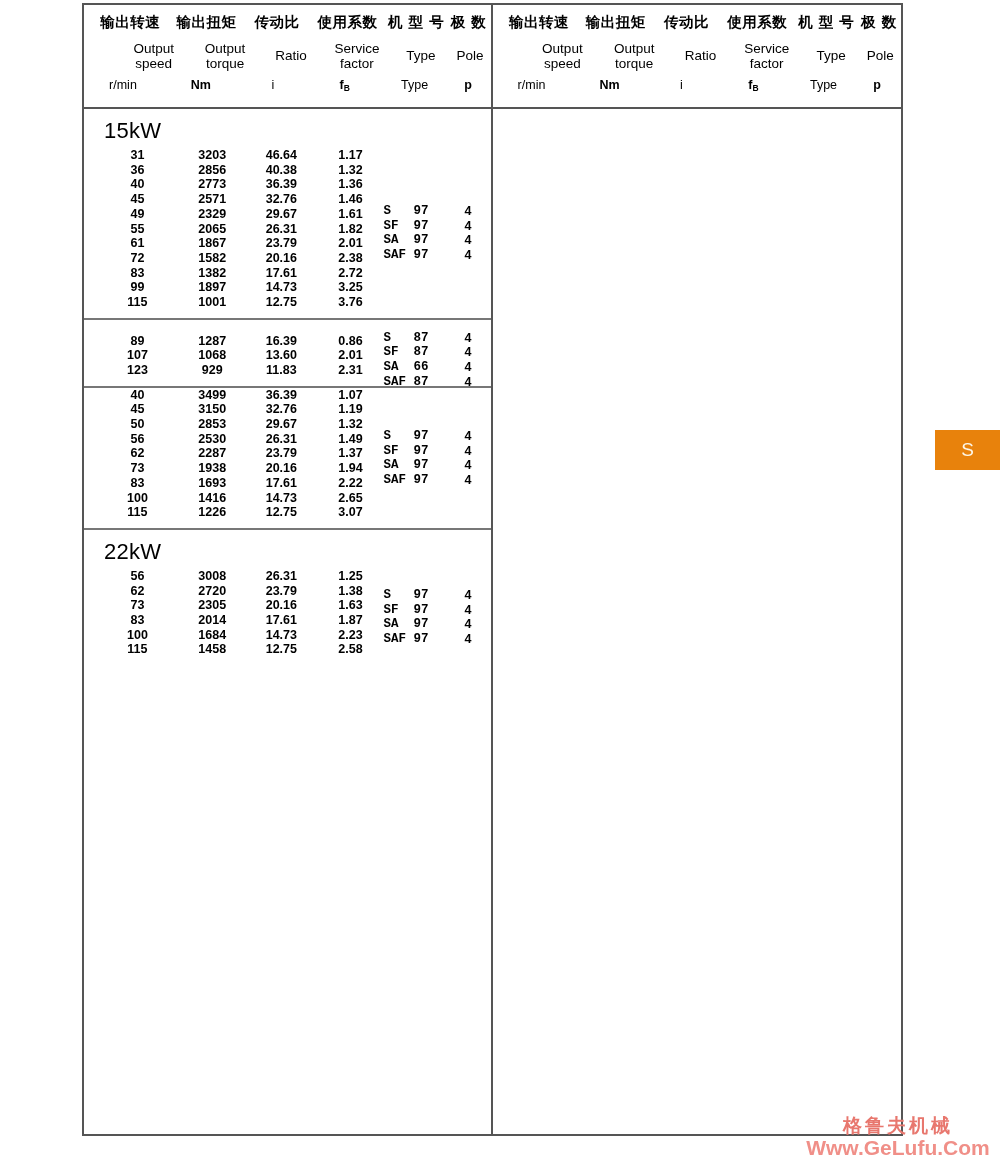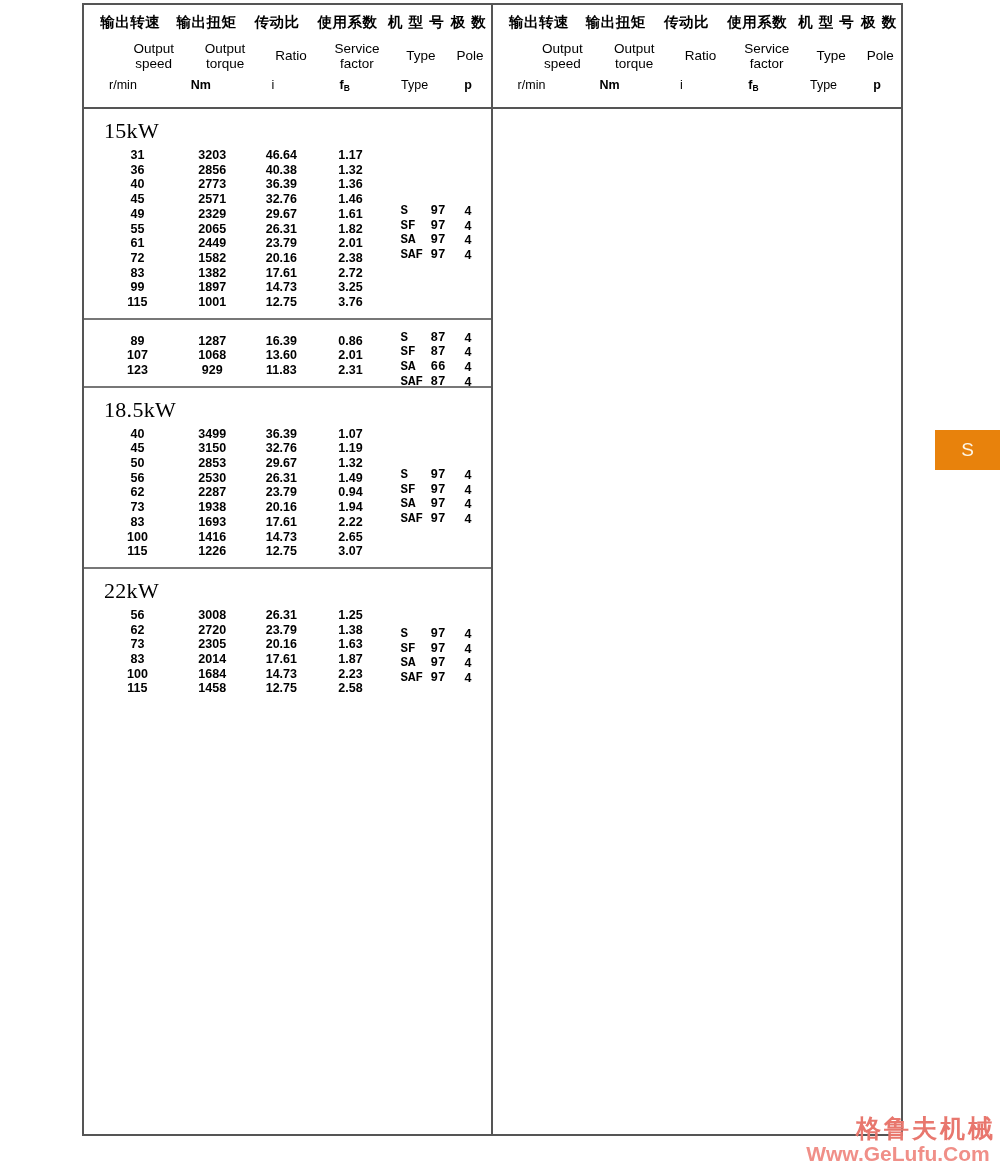--- a/index.html
+++ b/index.html
@@ -107,21 +107,21 @@
     position: relative;
   }
   .section {
     box-sizing: border-box;
     position: relative;
   }
   .section.ruled {
     border-bottom: 2px solid #777777;
   }
   .kw-title {
-    font-family: Liberation Serif, serif;
+    font-family: Liberation Sans, sans-serif;
     font-size: 22px;
     font-weight: normal;
     padding: 9px 0 4px 20px;
     letter-spacing: 0.3px;
   }
   .section-inner {
     position: relative;
     padding-bottom: 8px;
   }
   .data-rows {
@@ -155,21 +155,21 @@
     height: 14.7px;
   }
   .trow .tcell {
     box-sizing: border-box;
     font-size: 12.5px;
     font-weight: bold;
     line-height: 1;
   }
   .t-type {
     width: 62px;
-    text-align: right;
+    text-align: left;
     font-family: "Liberation Mono", monospace;
     letter-spacing: 0px;
     white-space: pre;
   }
   .t-pole {
     width: 45px;
     text-align: center;
   }
 
   
@@ -195,26 +195,25 @@
   #watermark {
     position: absolute;
     left: 800px;
     top: 1116px;
     width: 196px;
     text-align: center;
     line-height: 1;
   }
   #watermark .wm-cn {
     font-family: "DejaVu Sans", sans-serif;
-    font-size: 25px;
+    font-size: 19px;
     font-weight: bold;
     color: #e8776e;
     letter-spacing: 3px;
     white-space: nowrap;
-    text-align: right;
   }
   #watermark .wm-url {
     font-family: "Liberation Sans", sans-serif;
     font-size: 21px;
     font-weight: bold;
     color: #f08f88;
     margin-top: 2px;
     white-space: nowrap;
   }
 </style>
@@ -303,21 +302,21 @@
               </div>
               <div class="drow">
                 <div class="cell c-speed">55</div>
                 <div class="cell c-torque">2065</div>
                 <div class="cell c-ratio">26.31</div>
                 <div class="cell c-sf">1.82</div>
                 <div style="width: 107px;"></div>
               </div>
               <div class="drow">
                 <div class="cell c-speed">61</div>
-                <div class="cell c-torque">2449</div>
+                <div class="cell c-torque">1867</div>
                 <div class="cell c-ratio">23.79</div>
                 <div class="cell c-sf">2.01</div>
                 <div style="width: 107px;"></div>
               </div>
               <div class="drow">
                 <div class="cell c-speed">72</div>
                 <div class="cell c-torque">1582</div>
                 <div class="cell c-ratio">20.16</div>
                 <div class="cell c-sf">2.38</div>
                 <div style="width: 107px;"></div>
@@ -404,21 +403,20 @@
                 <div class="tcell t-pole">4</div>
               </div>
               <div class="trow">
                 <div class="tcell t-type">SAF 87</div>
                 <div class="tcell t-pole">4</div>
               </div>
             </div>
           </div>
         </div>
         <div class="section ruled">
-          <div class="kw-title">18.5kW</div>
           <div class="section-inner">
             <div class="data-rows">
               <div class="drow">
                 <div class="cell c-speed">40</div>
                 <div class="cell c-torque">3499</div>
                 <div class="cell c-ratio">36.39</div>
                 <div class="cell c-sf">1.07</div>
                 <div style="width: 107px;"></div>
               </div>
               <div class="drow">
@@ -439,21 +437,21 @@
                 <div class="cell c-speed">56</div>
                 <div class="cell c-torque">2530</div>
                 <div class="cell c-ratio">26.31</div>
                 <div class="cell c-sf">1.49</div>
                 <div style="width: 107px;"></div>
               </div>
               <div class="drow">
                 <div class="cell c-speed">62</div>
                 <div class="cell c-torque">2287</div>
                 <div class="cell c-ratio">23.79</div>
-                <div class="cell c-sf">0.94</div>
+                <div class="cell c-sf">1.37</div>
                 <div style="width: 107px;"></div>
               </div>
               <div class="drow">
                 <div class="cell c-speed">73</div>
                 <div class="cell c-torque">1938</div>
                 <div class="cell c-ratio">20.16</div>
                 <div class="cell c-sf">1.94</div>
                 <div style="width: 107px;"></div>
               </div>
               <div class="drow">

